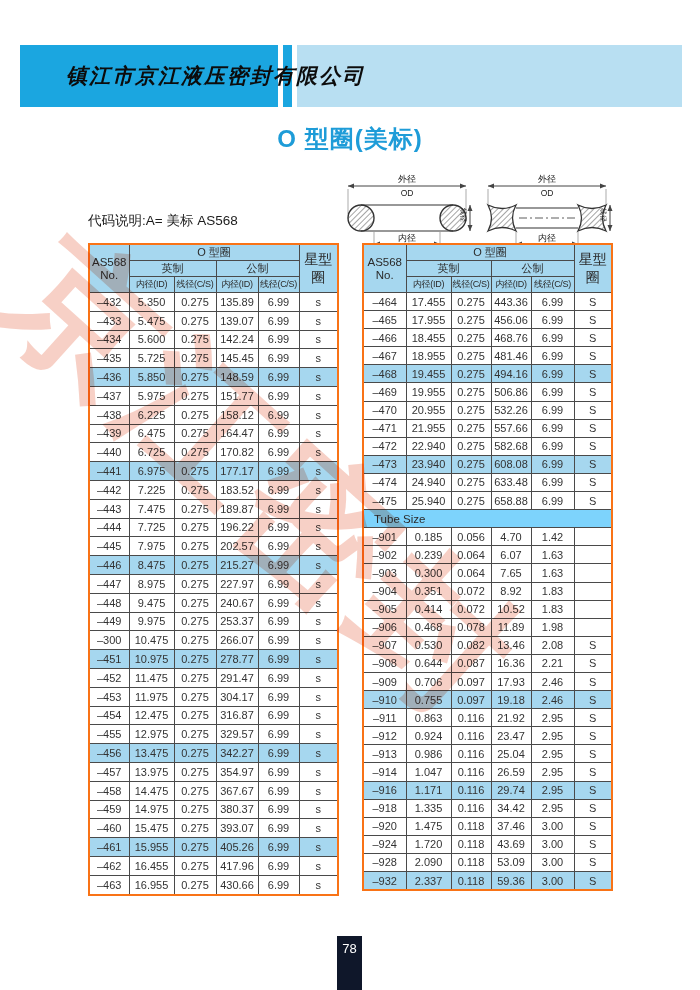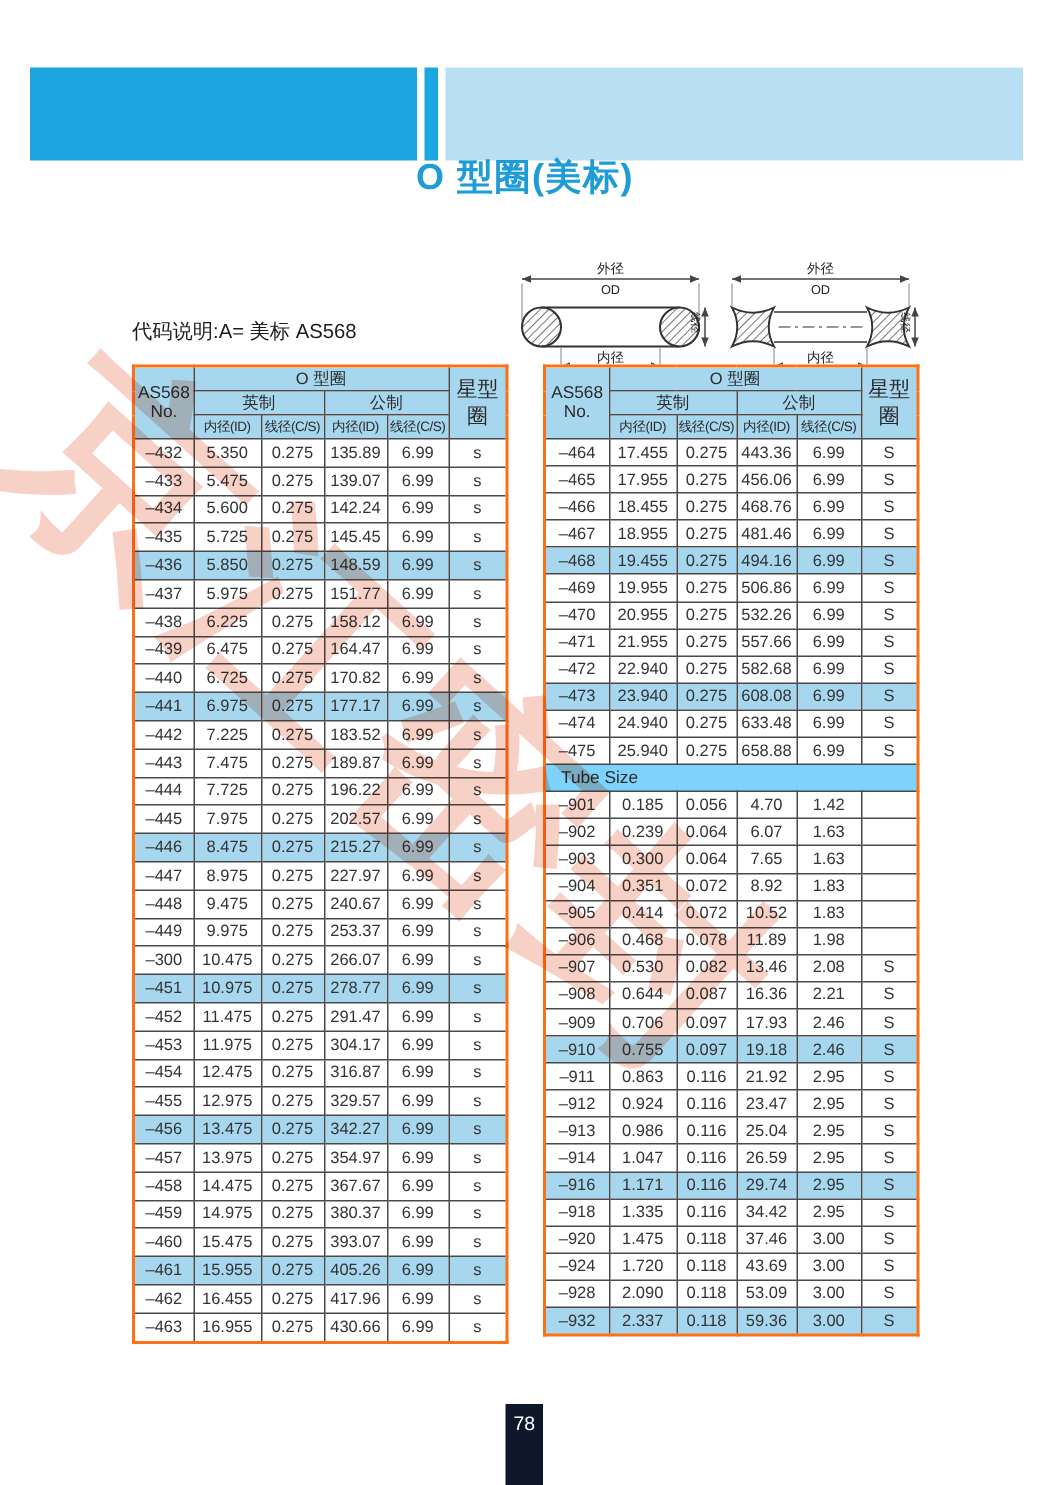--- a/index.html
+++ b/index.html
@@ -8,21 +8,21 @@
 
   
   .hdr-left{position:absolute;left:20px;top:45px;width:258px;height:62px;background:#1BA6E0;}
   .hdr-stripe{position:absolute;left:283px;top:45px;width:9px;height:62px;background:#1BA6E0;}
   .hdr-right{position:absolute;left:297px;top:45px;width:385px;height:62px;background:#B8DFF2;}
   .company{position:absolute;left:66px;top:62px;z-index:3;font-family:"DejaVu Serif","Liberation Serif",serif;
            font-weight:bold;font-style:italic;font-size:21px;color:#0c0c0c;letter-spacing:2px;white-space:nowrap;}
   .section-title{position:absolute;left:452px;top:58px;z-index:3;font-family:"DejaVu Serif","Liberation Serif",serif;
            font-weight:bold;font-style:italic;font-size:27px;color:#1E9CD8;letter-spacing:12px;white-space:nowrap;}
 
-  .page-title{position:absolute;left:0;top:102px;width:100%;text-align:center;
+  .page-title{position:absolute;left:0;top:123px;width:100%;text-align:center;
               font-size:24px;font-weight:bold;color:#1E9CD8;letter-spacing:1px;}
 
   .info{position:absolute;left:88px;top:167px;font-size:13.5px;color:#1c1c1c;line-height:21.5px;white-space:pre;}
 
   
   .diagrams{position:absolute;left:343px;top:172px;width:272px;height:84px;display:flex;gap:8px;}
   .diagrams svg{display:block;}
 
   
   .tbl{position:absolute;border-collapse:collapse;table-layout:fixed;background:#fff;}
@@ -53,20 +53,21 @@
              mix-blend-mode:multiply;}
 </style>
 </head>
 <body>
 
 <div class="page">
 
   <div class="hdr-left"></div>
   <div class="hdr-stripe"></div>
   <div class="hdr-right"></div>
+  <div class="company">镇江市京江液压密封有限公司</div>
 
   <div class="page-title">O 型圈(美标)</div>
 
   <div class="info">
     <div>代码说明:A= 美标 AS568</div>
     <div>生产材料:材料物性表中所有橡胶</div>
   </div>
 
   <div class="diagrams">
     <svg width="132" height="84" viewBox="0 0 132 84">

